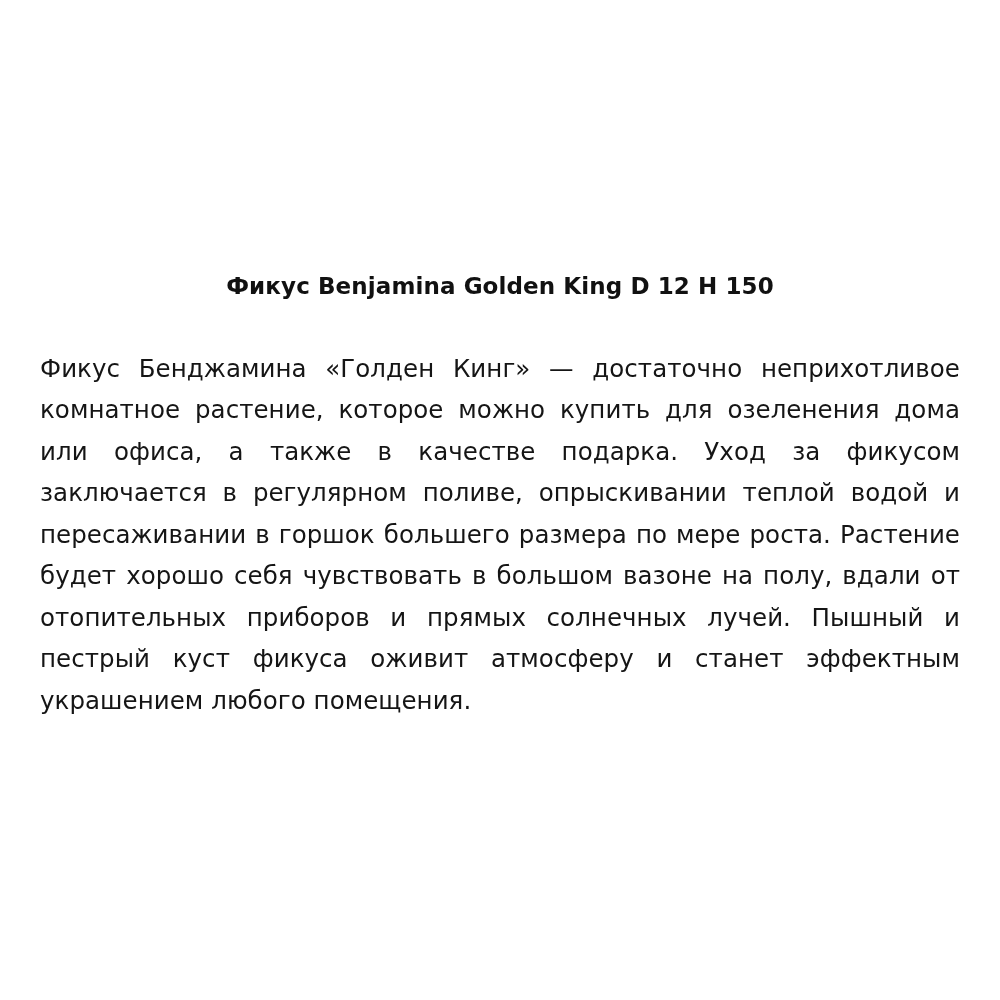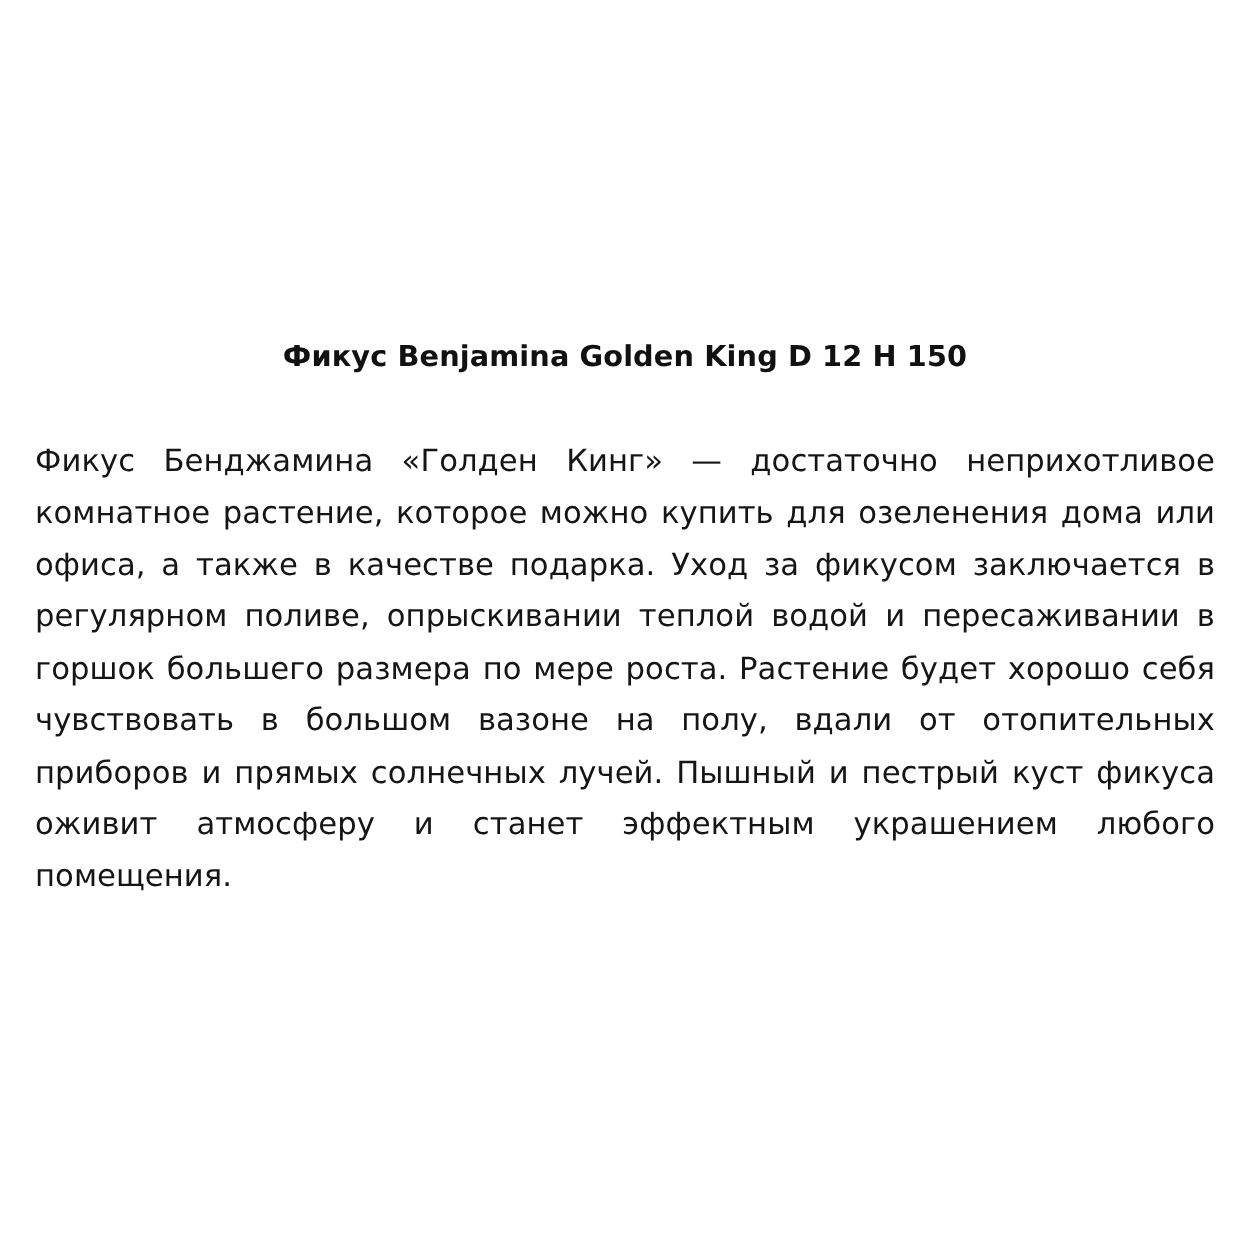--- a/index.html
+++ b/index.html
@@ -38,21 +38,21 @@
     color: #111111;
     margin: 0 0 46px 0;
     line-height: 1.3;
   }
   .doc-paragraph {
     font-size: 24.5px;
     line-height: 41.5px;
     text-align: justify;
     text-justify: inter-word;
     color: #151515;
-    margin: 0;
+    margin: 12px;
     letter-spacing: 0.05px;
   }
 </style>
 </head>
 <body>
 
 <div class="page">
   <div class="content">
     <h1 class="doc-title">Фикус Benjamina Golden King D 12 H 150</h1>
     <p class="doc-paragraph">Фикус Бенджамина «Голден Кинг» — достаточно неприхотливое комнатное растение, которое можно купить для озеленения дома или офиса, а также в качестве подарка. Уход за фикусом заключается в регулярном поливе, опрыскивании теплой водой и пересаживании в горшок большего размера по мере роста. Растение будет хорошо себя чувствовать в большом вазоне на полу, вдали от отопительных приборов и прямых солнечных лучей. Пышный и пестрый куст фикуса оживит атмосферу и станет эффектным украшением любого помещения.</p>

